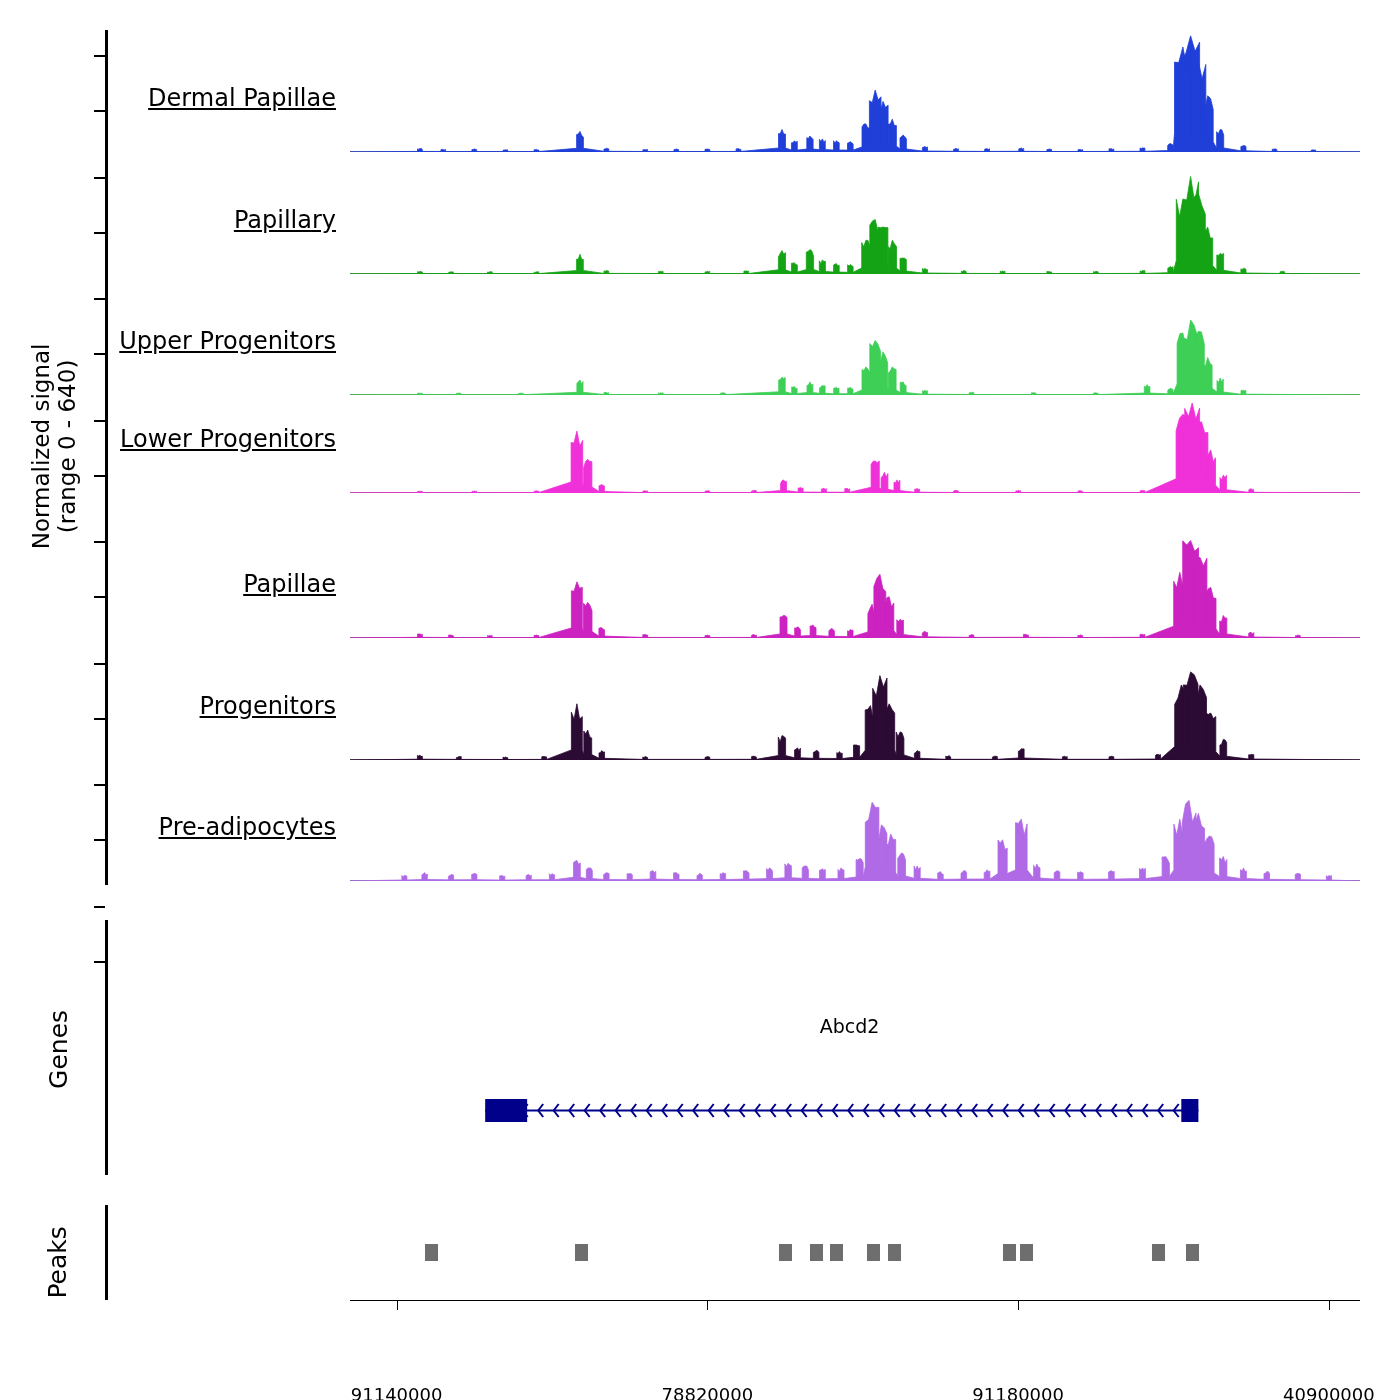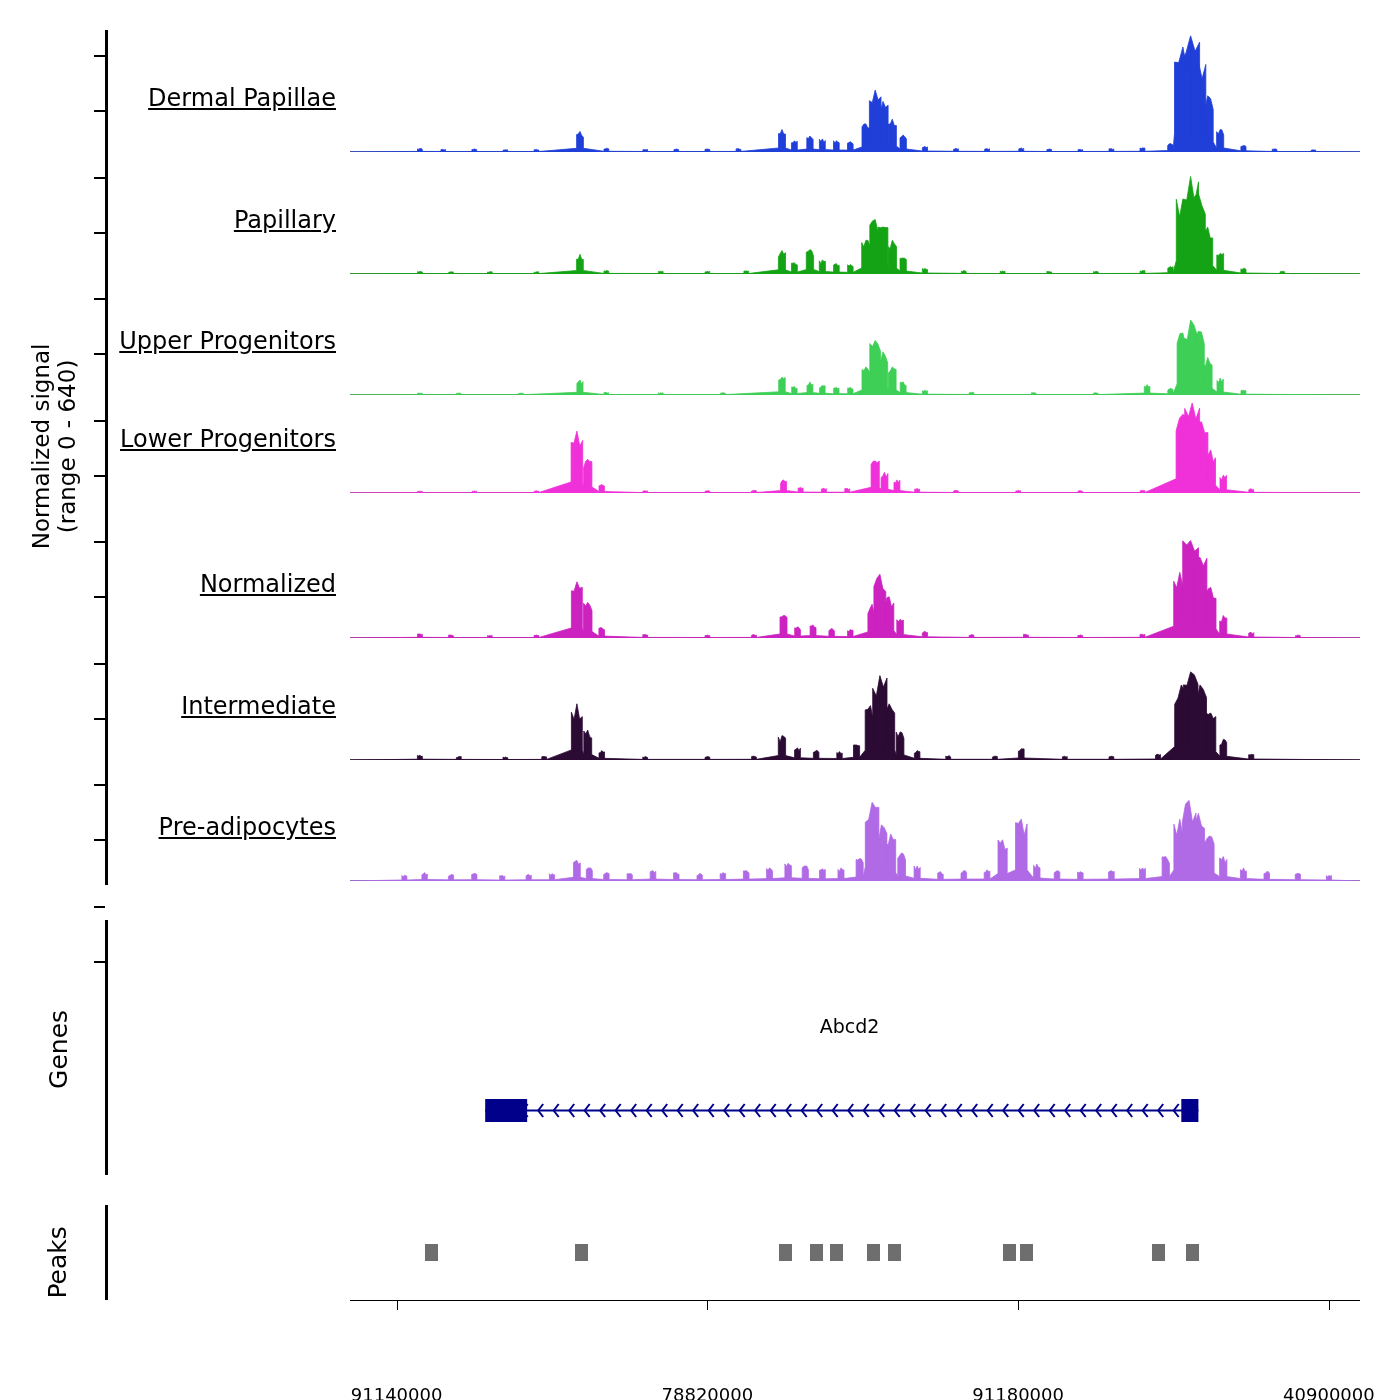--- a/index.html
+++ b/index.html
@@ -128,28 +128,28 @@
         </svg>
       </div>
       <div class="track" style="top: 373px; height: 120px;">
         <div class="tname" style="top: 52px;">Lower Progenitors</div>
         <div class="baseline"></div>
         <svg width="1010" height="120">
           <path d="M0.0,120.0L67.6,119.7L67.6,118.2L68.8,118.5L69.9,118.1L71.1,118.6L72.2,118.3L72.2,119.7L122.0,119.7L122.0,118.3L123.2,118.4L124.3,118.1L125.5,118.6L126.6,118.1L126.6,119.7L184.1,119.6L184.1,118.3L185.3,118.1L186.5,117.8L187.6,118.2L188.8,118.0L188.8,119.6L221.1,108.9L221.1,69.5L224.0,70.1L226.9,58.1L229.8,73.0L232.7,67.4L232.7,108.9L233.6,113.9L233.6,94.8L235.7,88.2L237.7,86.3L239.8,88.6L241.9,88.6L241.9,113.9L249.0,118.5L249.0,112.9L250.4,112.2L251.7,111.6L253.1,112.4L254.4,112.9L254.4,118.5L292.9,119.6L292.9,118.0L294.1,118.0L295.2,117.8L296.4,118.2L297.6,117.9L297.6,119.6L355.1,119.6L355.1,118.1L356.2,118.0L357.4,117.8L358.6,117.8L359.7,118.1L359.7,119.6L401.6,119.5L401.6,118.0L402.8,117.8L404.0,117.4L405.2,117.4L406.4,117.8L406.4,119.5L430.6,117.6L430.6,110.4L432.0,107.8L433.5,106.9L435.0,108.5L436.5,108.6L436.5,117.6L448.1,119.0L448.1,115.1L449.4,115.0L450.6,114.4L451.9,115.4L453.1,115.1L453.1,119.0L471.4,119.2L471.4,116.1L472.7,115.7L473.9,115.3L475.2,116.5L476.4,115.7L476.4,119.2L494.8,119.2L494.8,115.6L496.0,115.7L497.2,115.3L498.5,116.5L499.7,115.7L499.7,119.2L521.1,114.3L521.1,91.4L523.2,88.2L525.2,88.1L527.2,89.7L529.3,88.1L529.3,114.3L531.1,116.3L531.1,104.7L532.8,102.8L534.5,99.4L536.2,104.1L537.9,100.5L537.9,116.3L544.0,117.6L544.0,109.1L545.5,109.9L547.0,106.9L548.4,109.4L549.9,107.2L549.9,117.6L564.7,119.2L564.7,116.1L565.9,116.4L567.2,115.3L568.4,116.4L569.6,116.0L569.6,119.2L603.6,119.5L603.6,118.1L604.8,117.4L606.0,117.4L607.2,117.7L608.4,118.0L608.4,119.5L665.8,119.5L665.8,118.0L667.0,118.0L668.2,117.4L669.3,118.0L670.5,117.6L670.5,119.5L728.0,119.6L728.0,118.1L729.1,117.8L730.3,117.8L731.5,118.0L732.6,118.3L732.6,119.6L790.1,119.5L790.1,117.9L791.3,117.4L792.5,117.4L793.6,117.5L794.8,117.6L794.8,119.5L826.1,105.8L826.1,57.9L829.5,45.3L832.9,41.3L836.3,44.3L839.7,61.3L839.7,105.8L834.7,103.8L834.7,35.4L838.5,43.6L842.2,30.0L845.9,46.1L849.6,35.1L849.6,103.8L845.2,107.2L845.2,65.2L848.3,49.7L851.5,48.8L854.7,59.7L857.9,59.6L857.9,107.2L856.1,112.2L856.1,84.2L858.5,81.0L860.8,76.9L863.2,88.7L865.5,84.8L865.5,112.2L870.0,116.8L870.0,104.6L871.6,107.1L873.3,102.2L874.9,104.5L876.5,102.4L876.5,116.8L898.8,119.3L898.8,116.8L900.0,115.9L901.2,115.9L902.5,116.8L903.7,116.4L903.7,119.3L1010.0,120.0Z" fill="#f030d8" stroke="#f030d8" stroke-width="0.8"></path>
         </svg>
       </div>
       <div class="track" style="top: 518px; height: 120px;">
-        <div class="tname" style="top: 52px;">Normalized</div>
+        <div class="tname" style="top: 52px;">Papillae</div>
         <div class="baseline"></div>
         <svg width="1010" height="120">
           <path d="M0.0,120.0L67.5,119.3L67.5,116.0L68.7,116.0L69.9,115.9L71.1,116.4L72.4,116.5L72.4,119.3L98.6,119.5L98.6,117.1L99.8,117.1L101.0,117.0L102.2,117.5L103.4,117.8L103.4,119.5L137.5,119.5L137.5,117.6L138.7,118.0L139.8,117.4L141.0,118.0L142.2,117.5L142.2,119.5L184.1,119.5L184.1,117.3L185.3,117.5L186.5,117.0L187.6,117.5L188.8,117.5L188.8,119.5L221.4,109.9L221.4,72.8L224.1,73.2L226.9,63.8L229.6,70.3L232.3,69.3L232.3,109.9L233.5,113.6L233.5,85.1L235.6,88.1L237.7,84.4L239.9,87.2L242.0,92.7L242.0,113.6L248.9,118.1L248.9,110.3L250.3,109.7L251.7,109.7L253.1,111.2L254.5,111.7L254.5,118.1L292.8,119.4L292.8,116.7L294.0,116.7L295.2,116.6L296.4,116.9L297.6,117.0L297.6,119.4L355.0,119.5L355.0,117.5L356.2,117.7L357.4,117.0L358.6,117.6L359.8,117.5L359.8,119.5L401.6,119.4L401.6,117.2L402.8,116.8L404.0,116.6L405.2,117.5L406.4,117.0L406.4,119.4L430.0,116.0L430.0,99.1L431.8,98.7L433.5,97.5L435.3,97.8L437.0,99.6L437.0,116.0L444.7,118.0L444.7,109.8L446.1,110.3L447.5,108.8L448.9,109.7L450.4,111.8L450.4,118.0L460.1,117.6L460.1,107.9L461.6,108.0L463.0,106.9L464.5,109.3L466.0,109.6L466.0,117.6L478.9,118.3L478.9,112.9L480.3,111.3L481.7,110.6L483.1,111.4L484.4,113.1L484.4,118.3L497.6,118.5L497.6,112.8L499.0,113.6L500.3,111.6L501.7,112.2L503.0,112.3L503.0,118.5L517.9,113.9L517.9,95.6L520.0,90.5L522.1,86.3L524.2,95.7L526.3,93.1L526.3,113.9L523.9,108.5L523.9,68.4L526.9,60.2L529.9,56.3L532.8,70.3L535.8,73.8L535.8,108.5L534.6,112.6L534.6,89.4L536.9,79.7L539.2,78.8L541.5,88.7L543.8,85.0L543.8,112.6L546.8,116.6L546.8,101.7L548.4,103.8L550.1,101.3L551.7,102.8L553.4,102.1L553.4,116.6L572.3,118.8L572.3,115.1L573.6,114.0L574.9,113.4L576.2,114.4L577.5,114.4L577.5,118.8L619.1,119.4L619.1,117.6L620.3,117.2L621.5,116.6L622.7,116.9L623.9,117.1L623.9,119.4L673.5,119.3L673.5,116.3L674.7,116.4L675.9,116.3L677.1,117.2L678.3,116.9L678.3,119.3L727.9,119.5L727.9,117.2L729.1,117.8L730.3,117.0L731.5,117.3L732.7,117.7L732.7,119.5L790.0,119.3L790.0,116.3L791.3,116.6L792.5,116.3L793.7,116.9L794.9,116.5L794.9,119.3L823.7,108.2L823.7,63.3L826.7,69.6L829.8,54.4L832.8,67.8L835.8,66.2L835.8,108.2L832.7,102.5L832.7,22.8L836.7,27.1L840.6,22.5L844.6,33.2L848.5,29.7L848.5,102.5L843.1,105.5L843.1,45.3L846.5,39.9L850.0,39.4L853.4,47.7L856.9,40.3L856.9,105.5L855.7,110.9L855.7,75.9L858.3,70.8L860.8,69.4L863.4,80.1L866.0,80.3L866.0,110.9L869.7,116.0L869.7,103.1L871.5,103.7L873.3,97.5L875.0,100.2L876.8,99.9L876.8,116.0L898.7,119.0L898.7,115.3L900.0,114.5L901.2,114.4L902.5,115.9L903.8,114.6L903.8,119.0L945.5,119.5L945.5,117.7L946.7,117.8L947.8,117.0L949.0,117.4L950.2,117.5L950.2,119.5L1010.0,120.0Z" fill="#cc22c0" stroke="#cc22c0" stroke-width="0.8"></path>
         </svg>
       </div>
       <div class="track" style="top: 639.5px; height: 120px;">
-        <div class="tname" style="top: 52px;">Intermediate</div>
+        <div class="tname" style="top: 52px;">Progenitors</div>
         <div class="baseline"></div>
         <svg width="1010" height="120">
           <path d="M0.0,120.0L67.4,119.2L67.4,115.4L68.7,116.0L69.9,115.3L71.2,116.3L72.4,116.3L72.4,119.2L106.4,119.4L106.4,117.5L107.6,117.4L108.8,116.6L110.0,116.7L111.2,116.6L111.2,119.4L153.0,119.5L153.0,117.1L154.2,117.7L155.4,117.0L156.6,117.6L157.8,117.7L157.8,119.5L191.8,119.4L191.8,116.8L193.0,116.6L194.2,116.6L195.4,116.7L196.6,116.9L196.6,119.4L221.4,109.9L221.4,72.2L224.1,79.3L226.9,63.8L229.6,79.1L232.3,76.6L232.3,109.9L233.8,114.6L233.8,91.0L235.8,94.0L237.7,90.0L239.7,96.9L241.7,98.0L241.7,114.6L249.0,118.3L249.0,112.8L250.3,113.1L251.7,110.6L253.1,112.1L254.5,111.9L254.5,118.3L292.8,119.4L292.8,117.0L294.0,117.5L295.2,116.6L296.4,117.0L297.6,117.5L297.6,119.4L355.0,119.4L355.0,117.5L356.2,117.0L357.4,116.6L358.6,116.8L359.8,117.2L359.8,119.4L401.6,119.3L401.6,116.6L402.8,116.3L404.0,116.3L405.2,116.5L406.4,117.2L406.4,119.3L428.3,115.6L428.3,97.0L430.2,102.0L432.0,95.6L433.8,96.5L435.6,98.1L435.6,115.6L444.6,117.8L444.6,109.9L446.1,109.3L447.5,107.8L449.0,110.8L450.4,108.2L450.4,117.8L463.4,118.3L463.4,112.3L464.8,111.8L466.2,110.6L467.5,110.7L468.9,112.5L468.9,118.3L486.8,118.5L486.8,112.6L488.1,113.6L489.5,111.6L490.8,113.5L492.2,113.1L492.2,118.5L503.5,117.3L503.5,105.0L505.0,105.0L506.6,105.0L508.1,105.8L509.6,105.7L509.6,117.3L515.2,110.2L515.2,69.9L517.9,69.3L520.5,65.6L523.2,80.1L525.9,68.0L525.9,110.2L522.7,104.8L522.7,48.3L526.3,56.0L529.9,35.6L533.4,47.1L537.0,38.0L537.0,104.8L533.7,109.9L533.7,76.6L536.4,70.3L539.2,63.8L541.9,69.2L544.7,73.2L544.7,109.9L546.2,114.9L546.2,92.1L548.1,96.8L550.1,91.9L552.0,92.7L553.9,98.3L553.9,114.9L564.4,118.3L564.4,113.2L565.8,112.5L567.2,110.6L568.5,111.4L569.9,111.7L569.9,118.3L595.8,119.3L595.8,116.0L597.0,117.0L598.2,115.9L599.5,115.9L600.7,117.0L600.7,119.3L642.4,119.3L642.4,117.2L643.6,116.4L644.8,116.3L646.1,116.3L647.3,116.5L647.3,119.3L668.4,118.0L668.4,111.2L669.8,110.7L671.3,108.8L672.7,108.9L674.1,108.9L674.1,118.0L712.4,119.3L712.4,116.9L713.6,116.6L714.8,116.3L716.0,117.2L717.2,116.5L717.2,119.3L759.0,119.3L759.0,116.9L760.2,116.6L761.4,116.3L762.6,116.4L763.8,116.8L763.8,119.3L805.5,119.0L805.5,115.3L806.7,114.4L808.0,114.4L809.3,115.0L810.5,114.6L810.5,119.0L824.7,106.5L824.7,64.3L828.0,58.1L831.3,45.0L834.6,51.7L837.9,57.6L837.9,106.5L833.3,104.1L833.3,44.9L837.0,45.3L840.6,31.9L844.3,34.8L848.0,44.2L848.0,104.1L843.4,106.5L843.4,57.9L846.7,60.7L850.0,45.0L853.2,49.2L856.5,57.4L856.5,106.5L855.9,111.6L855.9,73.5L858.4,74.3L860.8,73.1L863.3,78.6L865.8,76.6L865.8,111.6L869.9,116.3L869.9,105.0L871.6,104.3L873.3,99.4L875.0,99.9L876.7,102.5L876.7,116.3L898.7,119.0L898.7,114.7L900.0,115.0L901.2,114.4L902.5,114.5L903.8,114.7L903.8,119.0L1010.0,120.0Z" fill="#2b0a33" stroke="#2b0a33" stroke-width="0.8"></path>
         </svg>
       </div>
       <div class="track" style="top: 761px; height: 120px;">
         <div class="tname" style="top: 52px;">Pre-adipocytes</div>
         <div class="baseline"></div>
         <svg width="1010" height="120">
           <path d="M0.0,120.0L51.9,119.0L51.9,114.4L53.1,115.8L54.4,114.4L55.6,114.5L56.9,115.2L56.9,119.0L71.9,118.5L71.9,113.7L73.2,112.9L74.6,111.6L75.9,113.8L77.3,113.0L77.3,118.5L98.4,118.8L98.4,115.3L99.7,114.8L101.0,113.4L102.3,113.7L103.6,114.1L103.6,118.8L121.7,118.7L121.7,113.5L123.0,113.1L124.3,112.5L125.6,112.6L126.9,113.7L126.9,118.7L149.7,119.0L149.7,114.8L151.0,114.9L152.3,114.4L153.5,115.4L154.8,115.2L154.8,119.0L176.1,118.8L176.1,115.1L177.4,113.8L178.7,113.4L180.0,115.1L181.3,114.3L181.3,118.8L199.4,118.7L199.4,112.7L200.7,114.6L202.0,112.5L203.3,113.7L204.6,113.8L204.6,118.7L223.5,116.3L223.5,101.5L225.2,100.3L226.9,99.4L228.6,103.5L230.3,101.8L230.3,116.3L236.3,117.6L236.3,108.4L237.8,107.2L239.3,106.9L240.8,107.0L242.3,109.6L242.3,117.6L253.7,118.5L253.7,113.4L255.0,112.8L256.4,111.6L257.7,112.1L259.1,112.7L259.1,118.5L277.1,118.7L277.1,112.6L278.4,113.0L279.7,112.5L281.0,112.7L282.3,113.8L282.3,118.7L300.2,118.1L300.2,110.9L301.6,110.0L303.0,109.7L304.4,111.6L305.8,110.4L305.8,118.1L323.6,118.5L323.6,111.8L325.0,111.9L326.3,111.6L327.7,113.3L329.0,113.1L329.0,118.5L347.0,118.7L347.0,114.5L348.3,114.3L349.6,112.5L350.9,112.9L352.3,114.1L352.3,118.7L370.2,118.5L370.2,112.6L371.6,113.3L372.9,111.6L374.3,112.5L375.6,112.4L375.6,118.5L393.4,118.1L393.4,109.9L394.8,109.9L396.2,109.7L397.6,110.6L399.0,112.2L399.0,118.1L416.6,117.6L416.6,107.5L418.1,109.3L419.5,106.9L421.0,108.0L422.5,110.1L422.5,117.6L434.9,116.8L434.9,103.0L436.6,105.4L438.2,102.2L439.8,104.1L441.4,104.8L441.4,116.8L452.2,117.3L452.2,106.9L453.7,105.3L455.3,105.0L456.8,105.1L458.4,108.9L458.4,117.3L469.5,117.8L469.5,109.2L470.9,109.0L472.4,107.8L473.8,109.2L475.3,108.6L475.3,117.8L488.0,117.6L488.0,108.4L489.5,110.4L491.0,106.9L492.5,108.8L494.0,109.0L494.0,117.6L506.1,116.0L506.1,98.6L507.9,99.0L509.7,97.5L511.4,98.1L513.2,101.8L513.2,116.0L515.3,105.8L515.3,61.2L518.7,58.5L522.1,41.3L525.5,46.5L528.9,46.4L528.9,105.8L525.9,109.9L525.9,70.4L528.7,79.3L531.4,63.8L534.2,66.7L536.9,72.5L536.9,109.9L535.8,111.6L535.8,83.8L538.3,83.4L540.7,73.1L543.2,78.4L545.7,78.6L545.7,111.6L547.8,114.9L547.8,97.3L549.7,94.6L551.6,91.9L553.5,93.0L555.5,98.9L555.5,114.9L564.1,117.3L564.1,105.0L565.6,108.6L567.2,105.0L568.7,108.8L570.2,106.3L570.2,117.3L587.7,118.3L587.7,112.1L589.1,111.5L590.5,110.6L591.8,113.1L593.2,113.2L593.2,118.3L611.0,118.1L611.0,112.2L612.4,111.2L613.8,109.7L615.2,109.7L616.6,111.7L616.6,118.1L634.2,118.0L634.2,111.4L635.6,111.2L637.1,108.8L638.5,110.4L639.9,110.3L639.9,118.0L648.0,112.6L648.0,79.0L650.3,82.1L652.6,78.8L654.9,88.5L657.2,87.0L657.2,112.6L665.5,108.9L665.5,61.7L668.4,62.4L671.3,58.1L674.2,73.9L677.1,62.9L677.1,108.9L683.6,117.0L683.6,104.3L685.2,107.6L686.8,103.1L688.4,106.3L690.0,106.8L690.0,117.0L704.2,118.1L704.2,111.8L705.6,110.7L707.0,109.7L708.4,110.1L709.8,111.0L709.8,118.1L727.6,118.3L727.6,111.0L728.9,111.9L730.3,110.6L731.7,111.6L733.1,111.9L733.1,118.3L758.6,118.1L758.6,111.0L760.0,110.3L761.4,109.7L762.8,110.8L764.2,110.6L764.2,118.1L789.5,117.6L789.5,107.3L791.0,109.3L792.5,106.9L793.9,108.7L795.4,107.3L795.4,117.6L812.1,115.6L812.1,95.9L814.0,96.1L815.8,95.6L817.6,98.7L819.4,102.2L819.4,115.6L823.9,108.9L823.9,63.2L826.8,74.0L829.8,58.1L832.7,74.8L835.6,58.9L835.6,108.9L832.2,105.5L832.2,61.7L835.6,42.8L839.1,39.4L842.5,61.0L846.0,52.1L846.0,105.5L842.3,107.8L842.3,69.4L845.3,61.6L848.4,52.5L851.5,64.9L854.5,67.4L854.5,107.8L854.5,111.9L854.5,82.3L856.9,77.7L859.3,75.0L861.7,75.9L864.1,83.0L864.1,111.9L869.6,115.6L869.6,96.8L871.5,98.8L873.3,95.6L875.1,101.6L876.9,98.5L876.9,115.6L890.5,117.6L890.5,108.6L892.0,110.2L893.5,106.9L894.9,110.5L896.4,109.9L896.4,117.6L914.0,118.3L914.0,112.4L915.4,112.4L916.8,110.6L918.1,110.7L919.5,111.9L919.5,118.3L945.2,118.7L945.2,113.4L946.5,112.7L947.8,112.5L949.2,112.6L950.5,113.4L950.5,118.7L976.4,119.0L976.4,114.8L977.7,115.8L978.9,114.4L980.2,115.2L981.5,114.5L981.5,119.0L1010.0,120.0Z" fill="#b06ae6" stroke="#b06ae6" stroke-width="0.8"></path>

